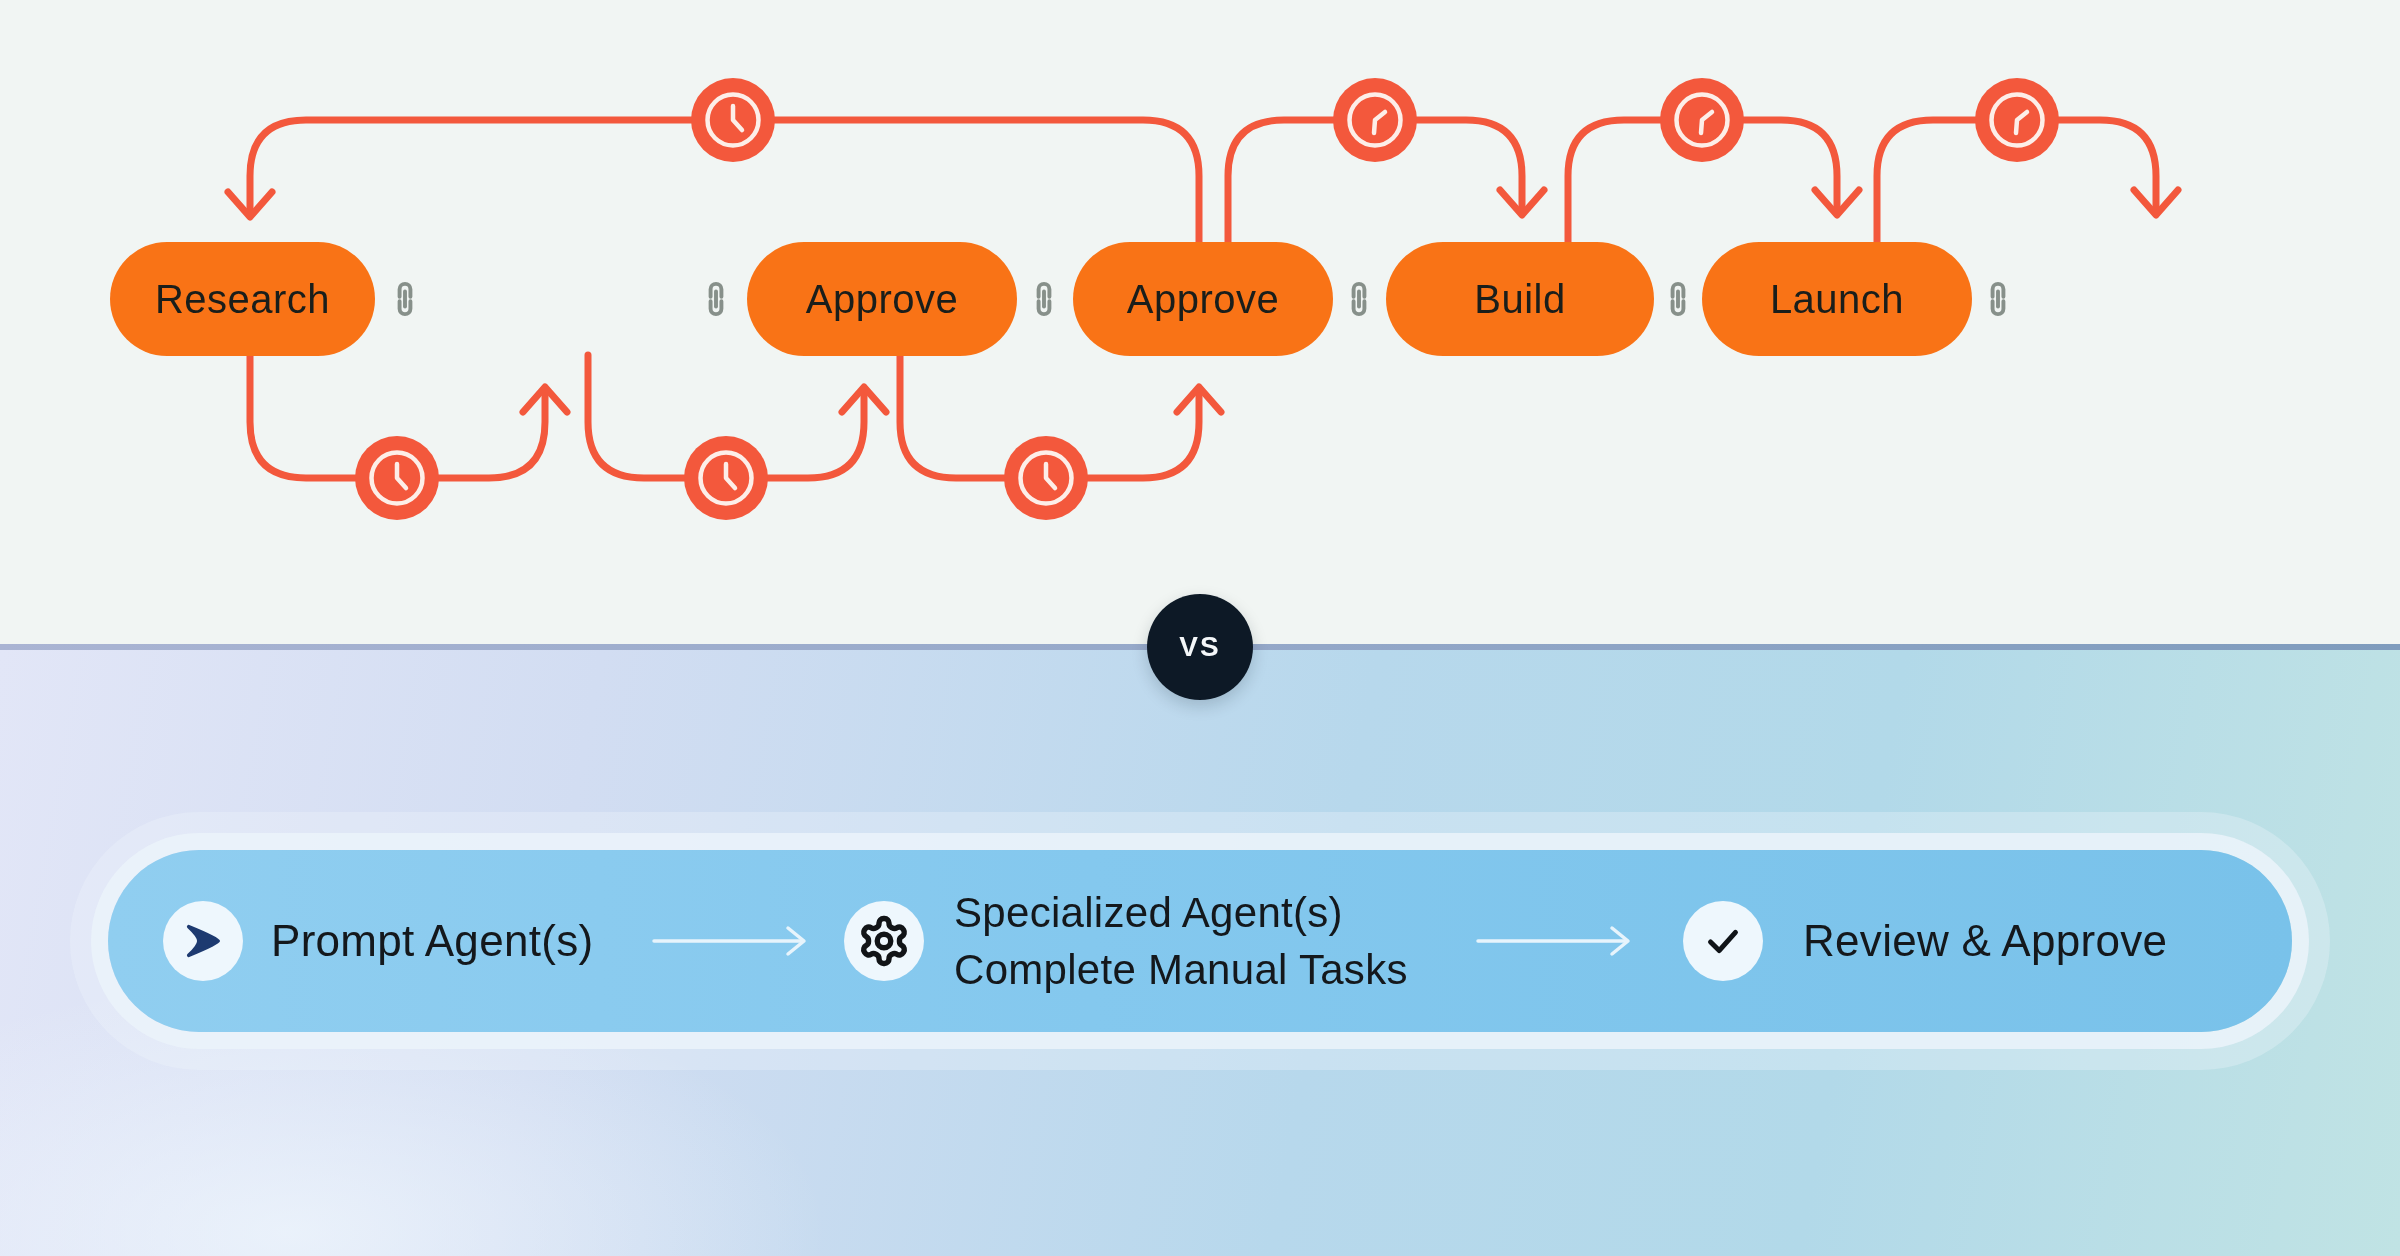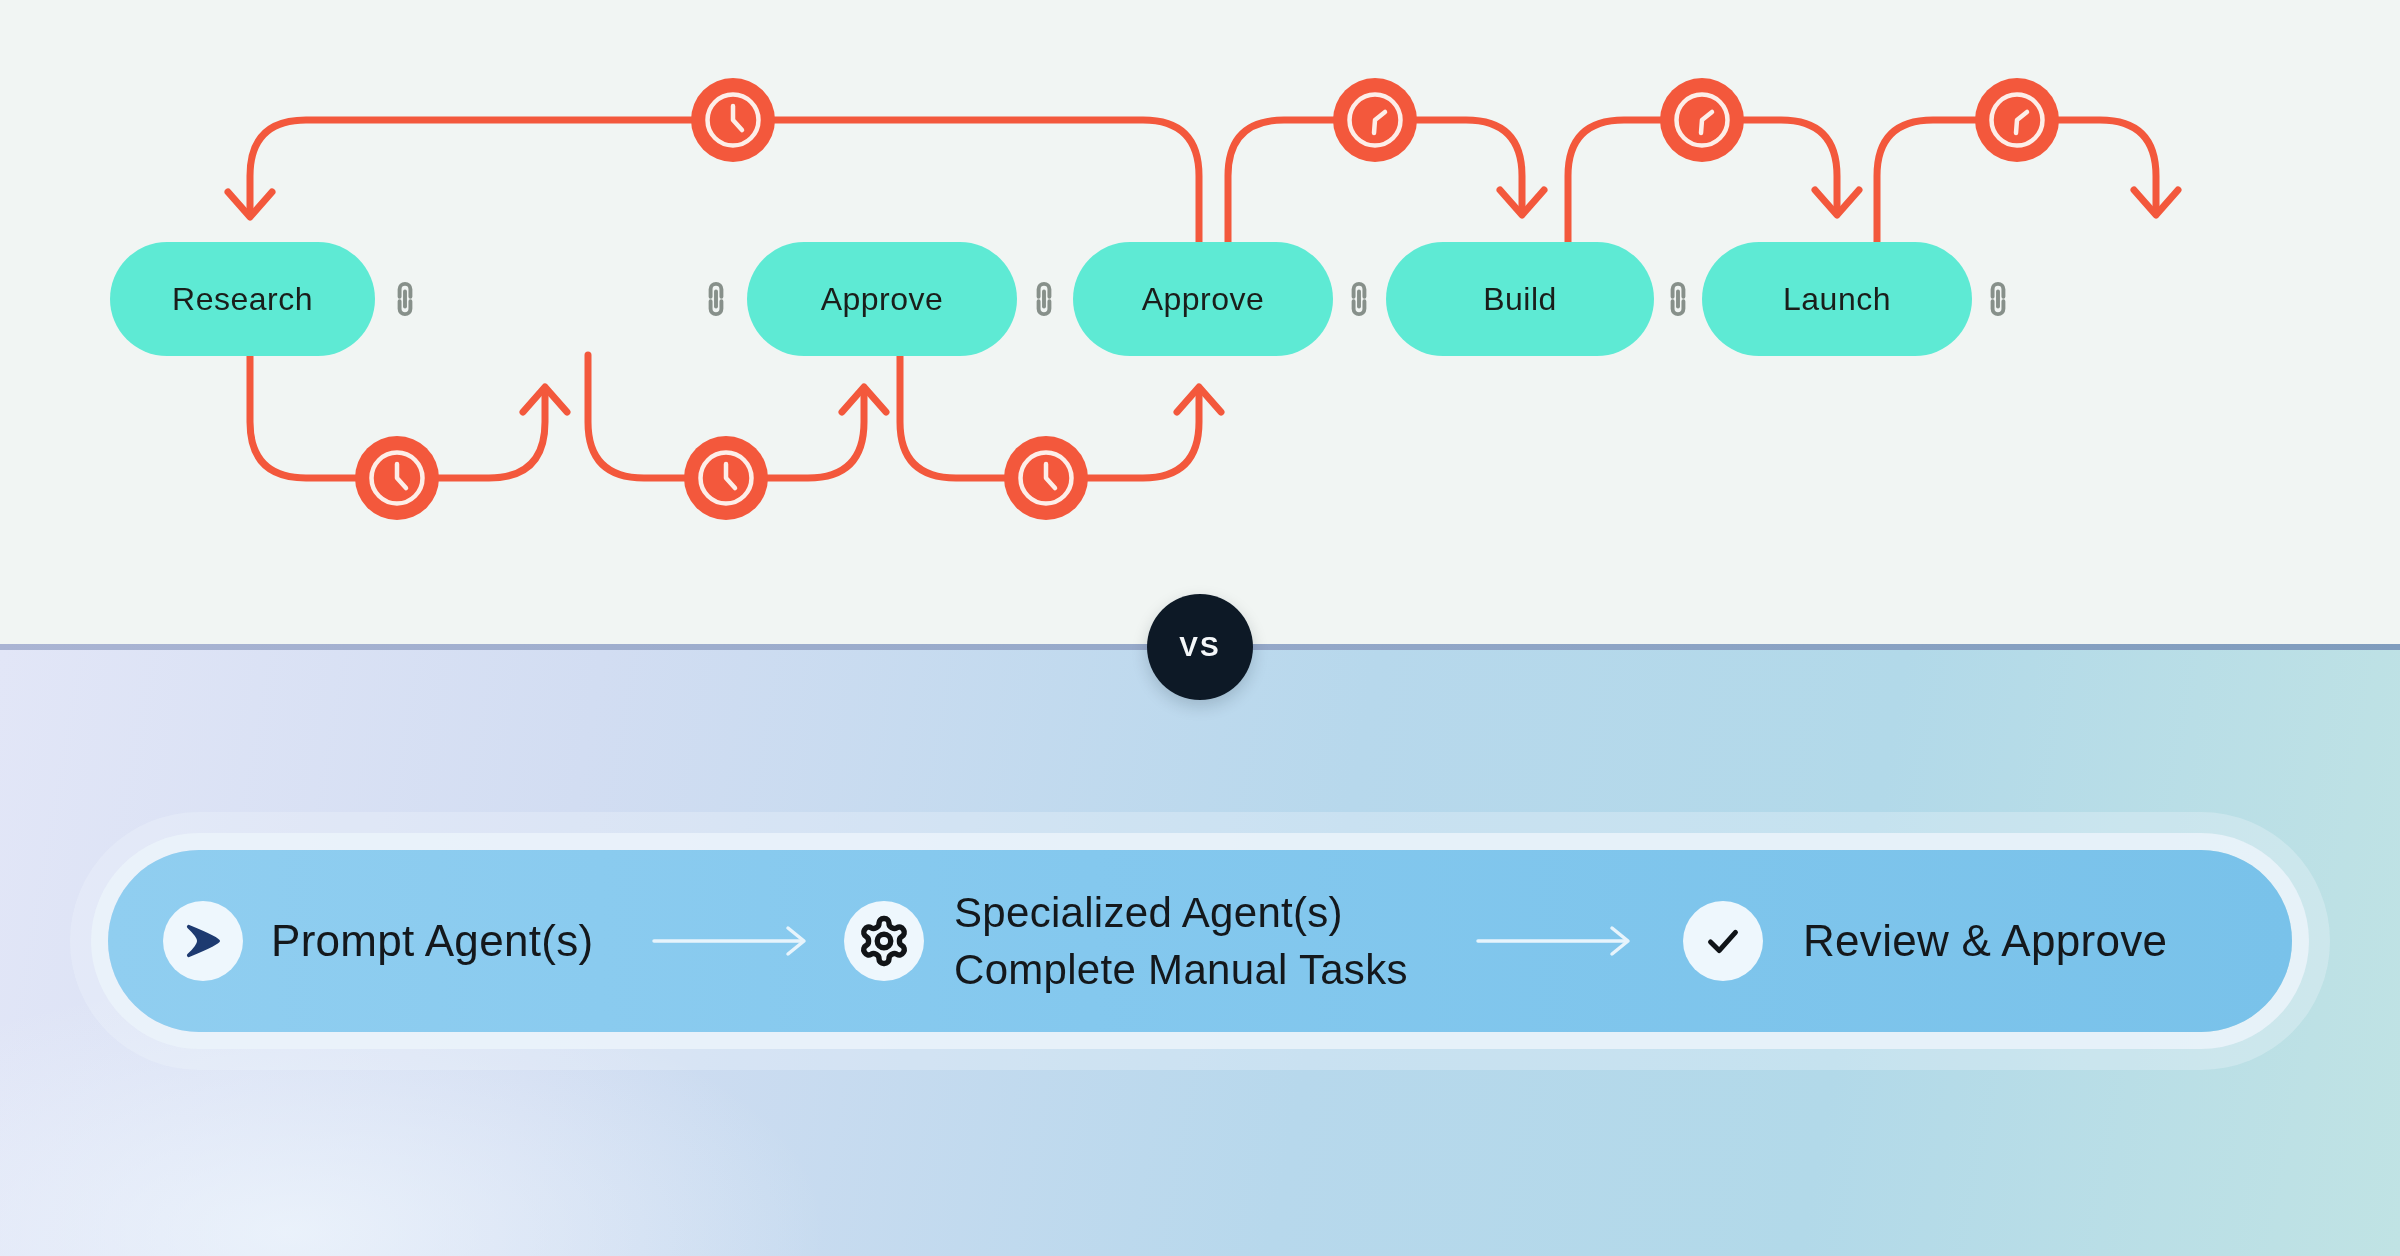--- a/index.html
+++ b/index.html
@@ -11,23 +11,23 @@
     background:#f1f5f3;
   }
   
   .top-section{
     position:absolute;left:0;top:0;width:2400px;height:647px;
     background:#f1f5f3;
   }
   .diagram-svg{position:absolute;left:0;top:0;width:2400px;height:647px;}
   .pill{
     position:absolute;top:242px;height:114px;border-radius:57px;
-    background:#5eead4;
+    background:#f97316;
     display:flex;align-items:center;justify-content:center;
-    font-size:32px;font-weight:500;color:#1a1e1b;letter-spacing:.5px;
+    font-size:40px;font-weight:500;color:#1a1e1b;letter-spacing:.5px;
   }
   .pill-1{left:110px;width:265px}
   .pill-2{left:435px;width:251px}
   .pill-3{left:747px;width:270px}
   .pill-4{left:1073px;width:260px}
   .pill-5{left:1386px;width:268px}
   .pill-6{left:1702px;width:270px}
   .pill-7{left:2024px;width:270px}
   .link-sep{position:absolute;top:278px;width:26px;height:42px;}
   .link-1{left:392px}.link-2{left:703px}.link-3{left:1031px}

